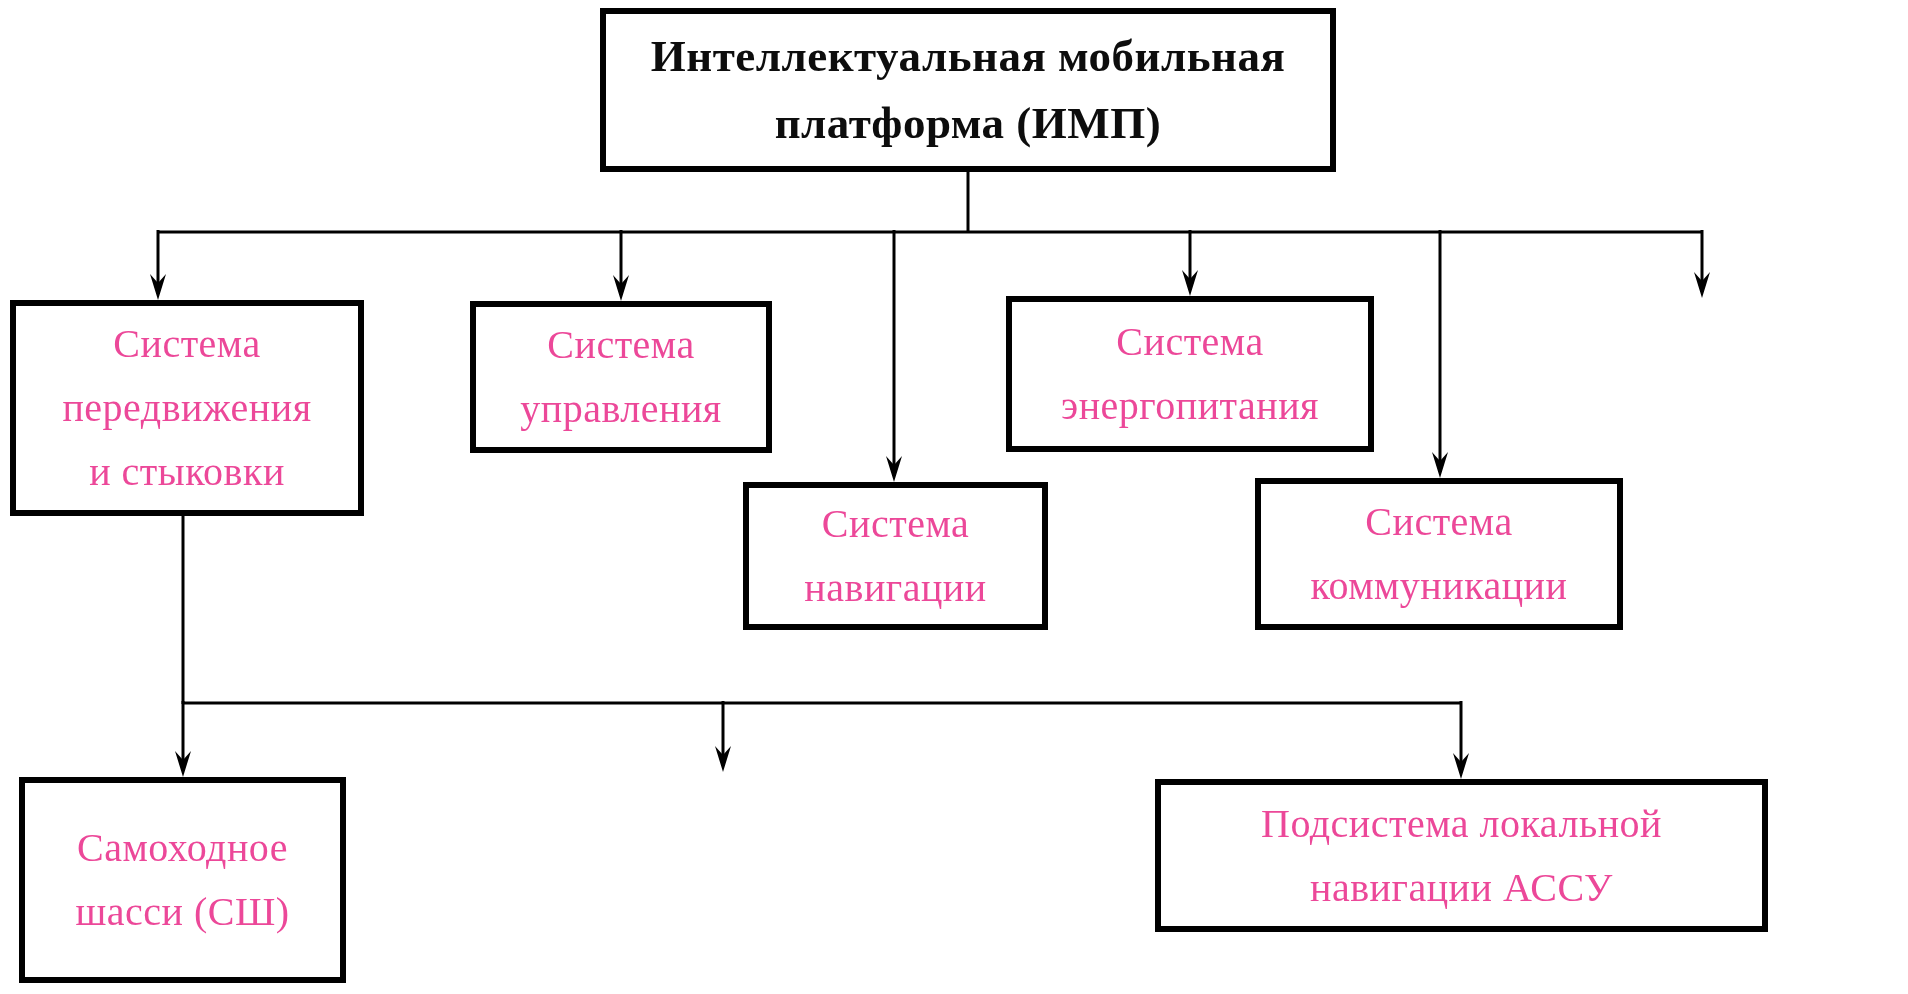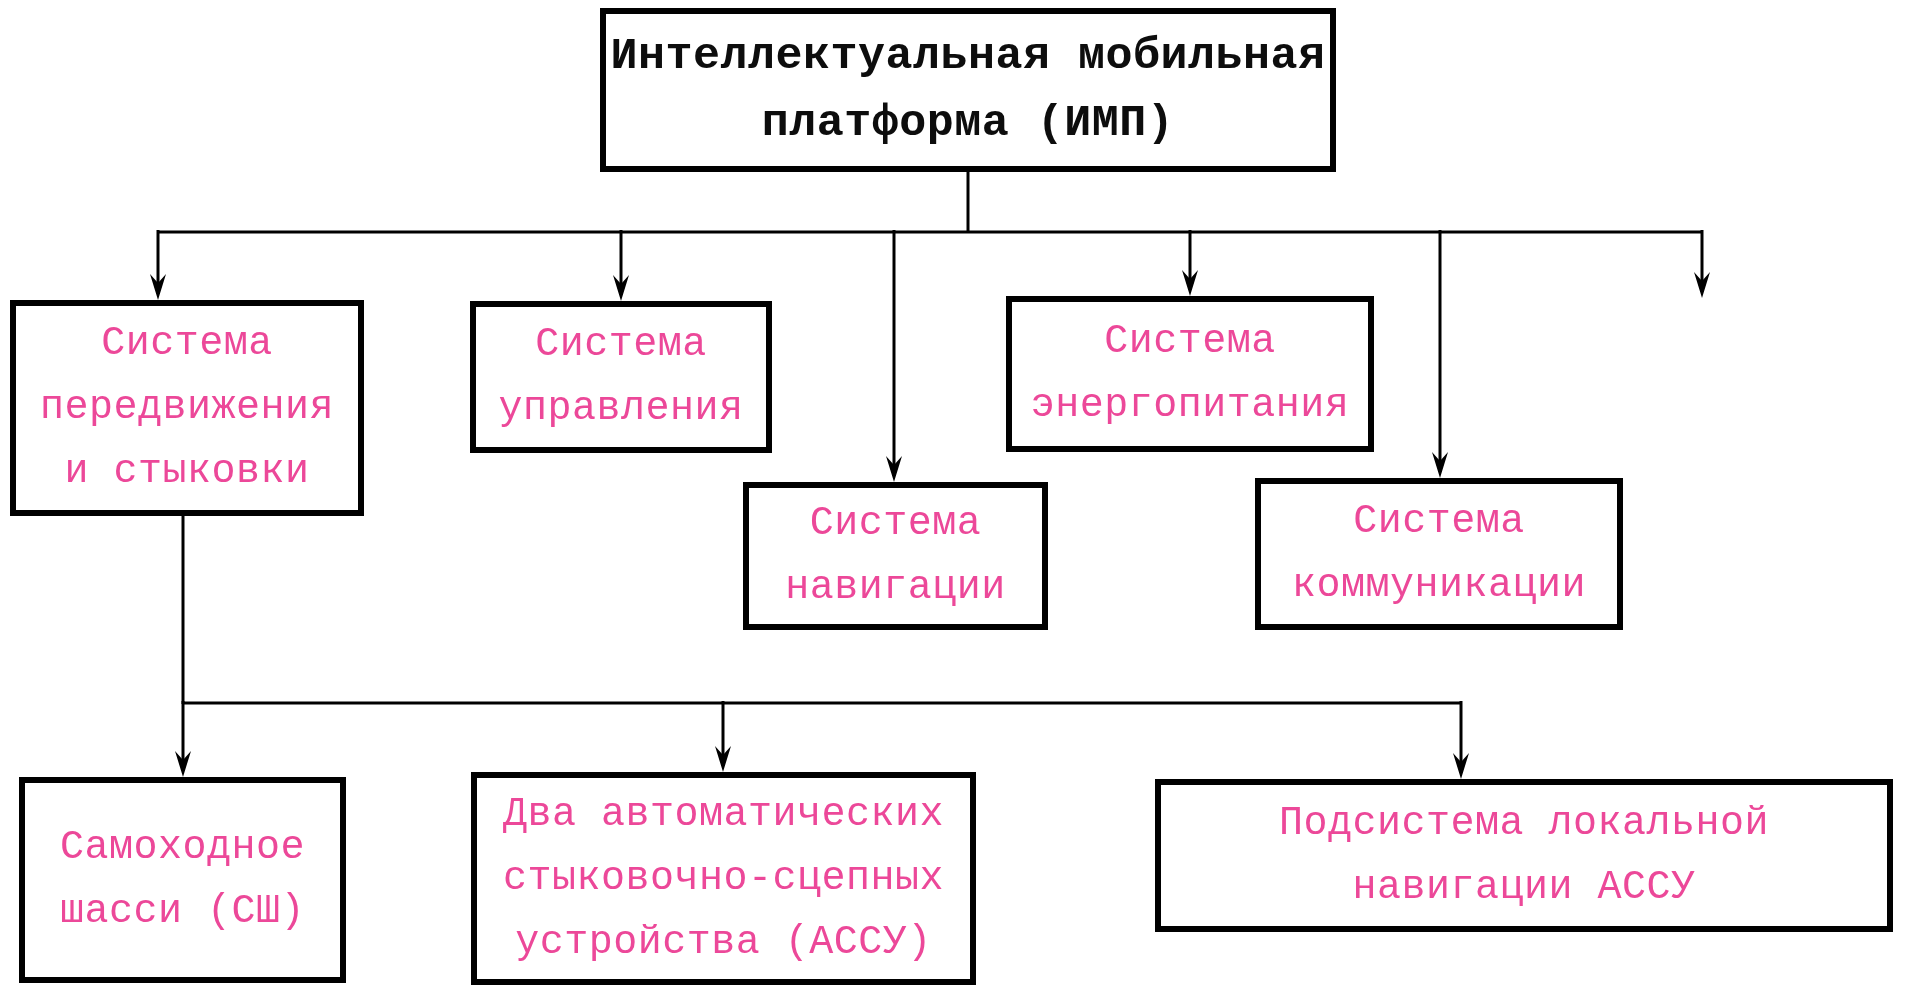--- a/index.html
+++ b/index.html
@@ -5,21 +5,21 @@
   html, body {
     margin: 0;
     padding: 0;
     background: #ffffff;
   }
   .canvas {
     position: relative;
     width: 1908px;
     height: 994px;
     background: #ffffff;
-    font-family: Liberation Mono, monospace;
+    font-family: Liberation Serif, serif;
     overflow: hidden;
   }
   .connectors {
     position: absolute;
     left: 0;
     top: 0;
     width: 1908px;
     height: 994px;
   }
   .connectors line {
@@ -125,24 +125,19 @@
     <div class="label">Система
 коммуникации</div>
   </div>
 
 
   <div class="node" style="left:19px; top:777px; width:327px; height:206px;align-items:center;">
     <div class="label">Самоходное
 шасси (СШ)</div>
   </div>
 
-  <div class="node" style="left:471px; top:772px; width:505px; height:213px;">
-    <div class="label">Два автоматических
-стыковочно-сцепных
-устройства (АССУ)</div>
-  </div>
 
-  <div class="node" style="left:1155px; top:779px; width:738px; height:153px;">
+  <div class="node" style="left:1155px; top:779px; width:613px; height:153px;">
     <div class="label">Подсистема локальной
 навигации АССУ</div>
   </div>
 
 </div>
 
 </body></html>

